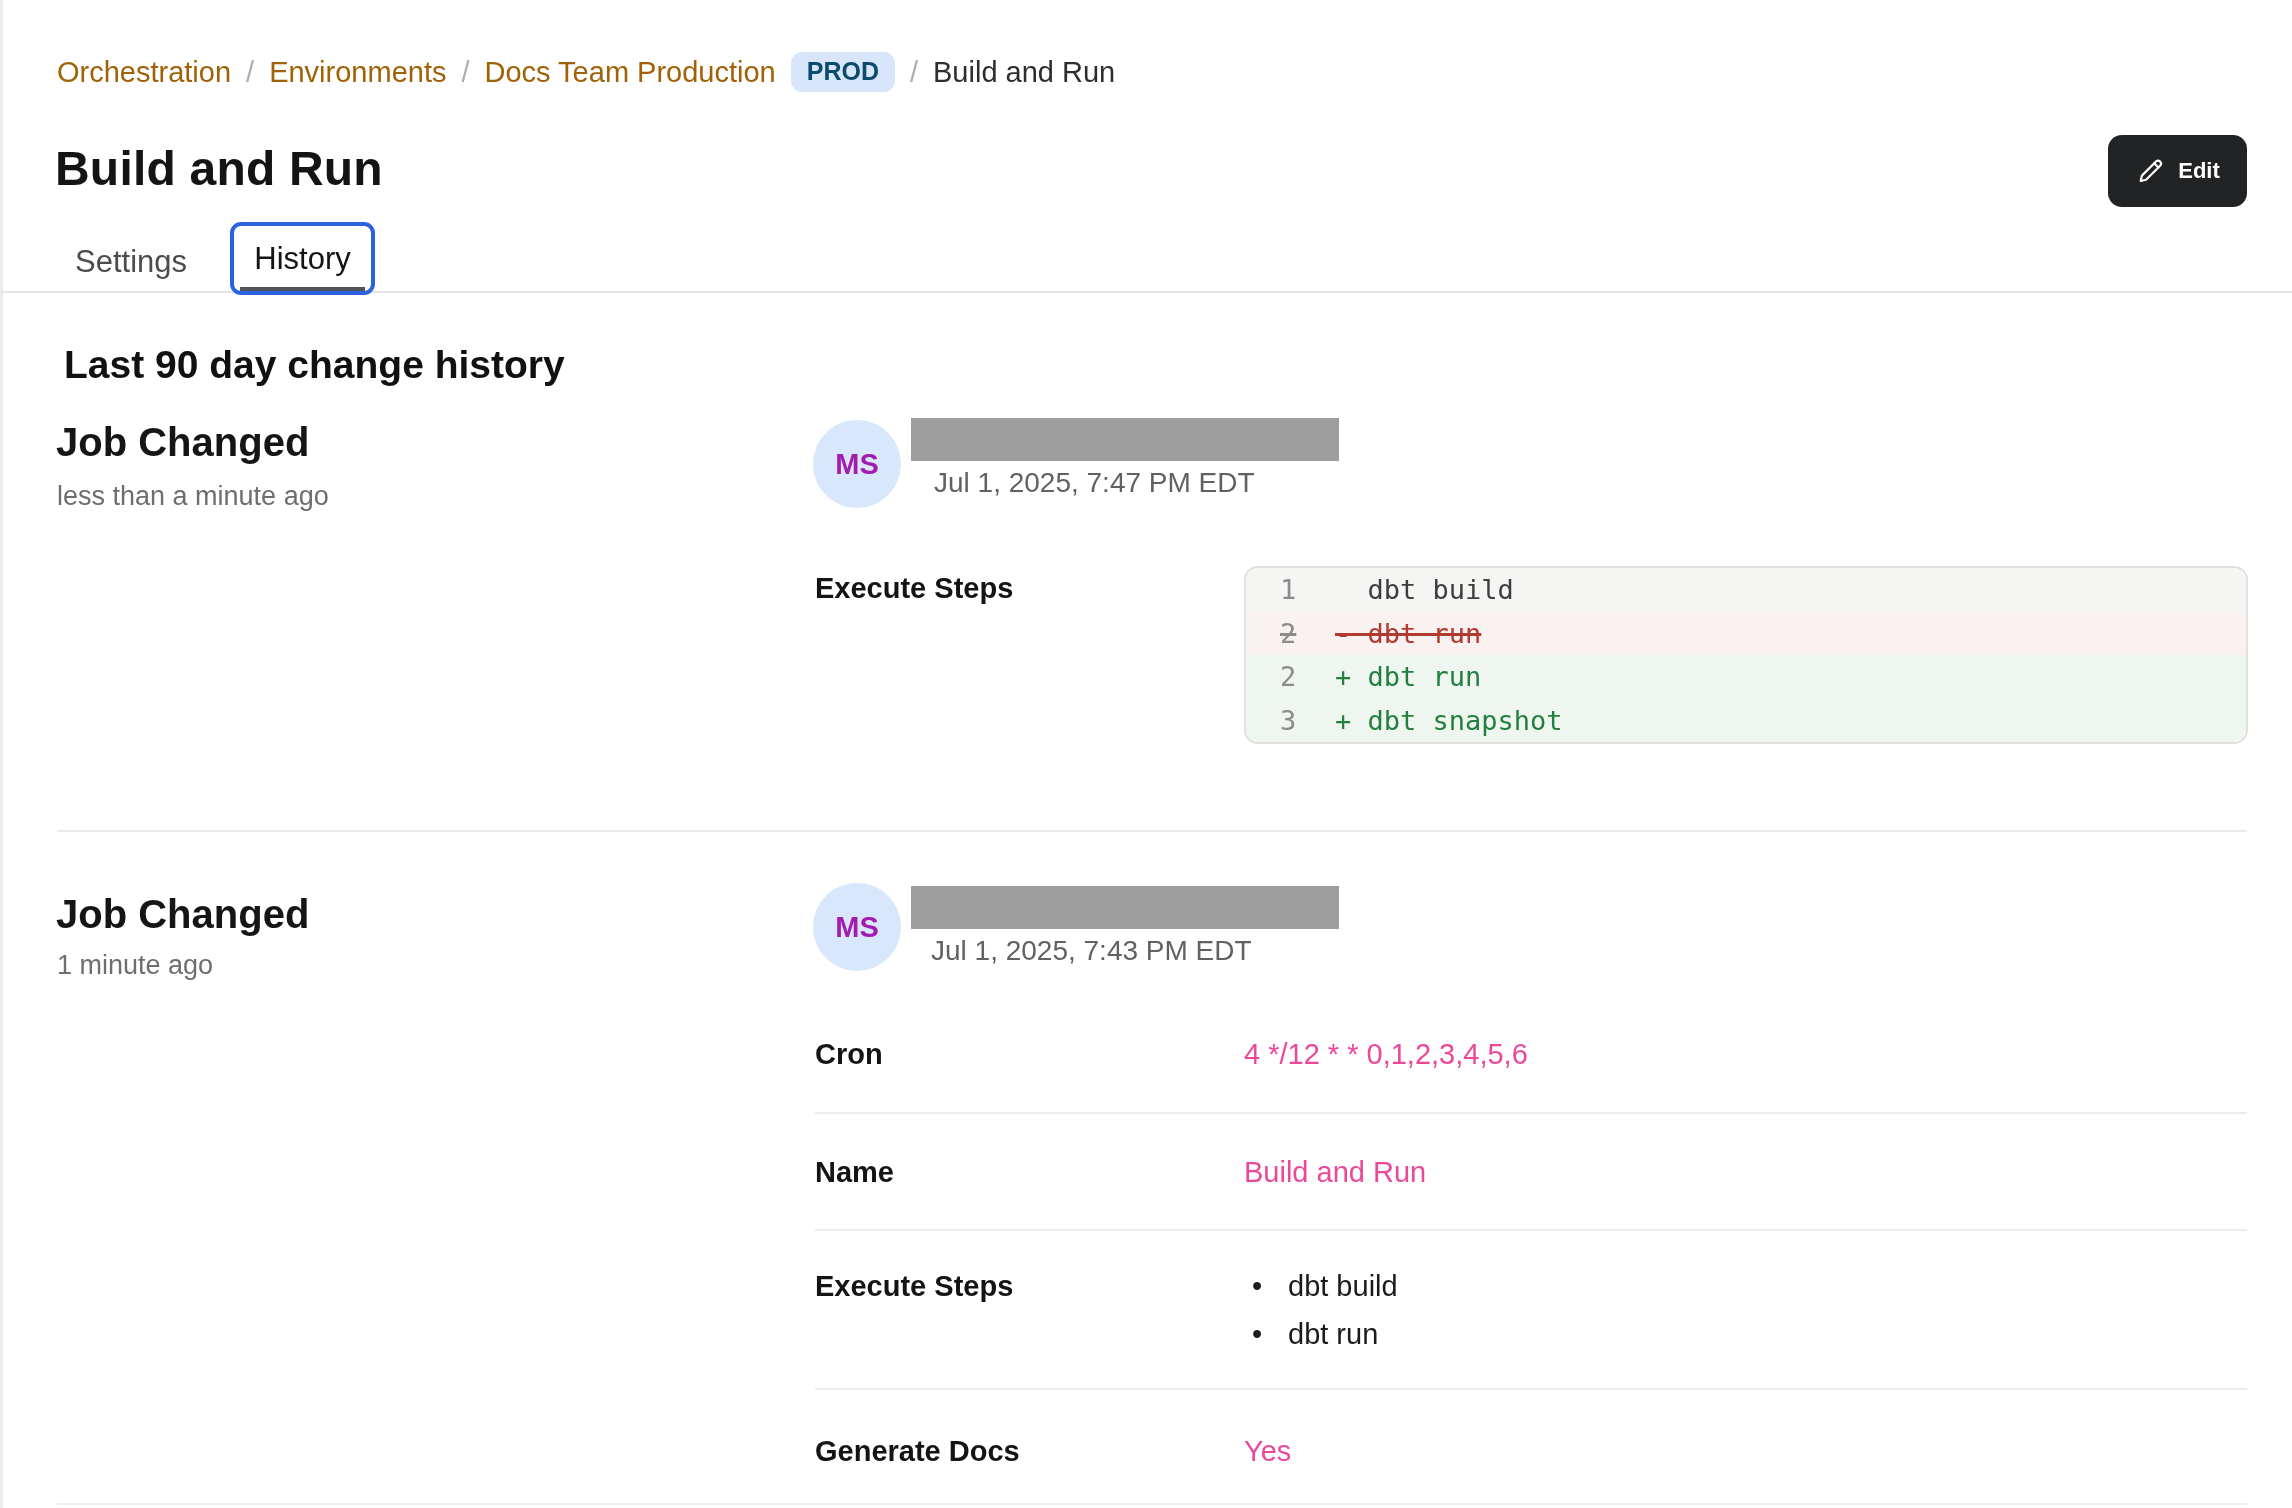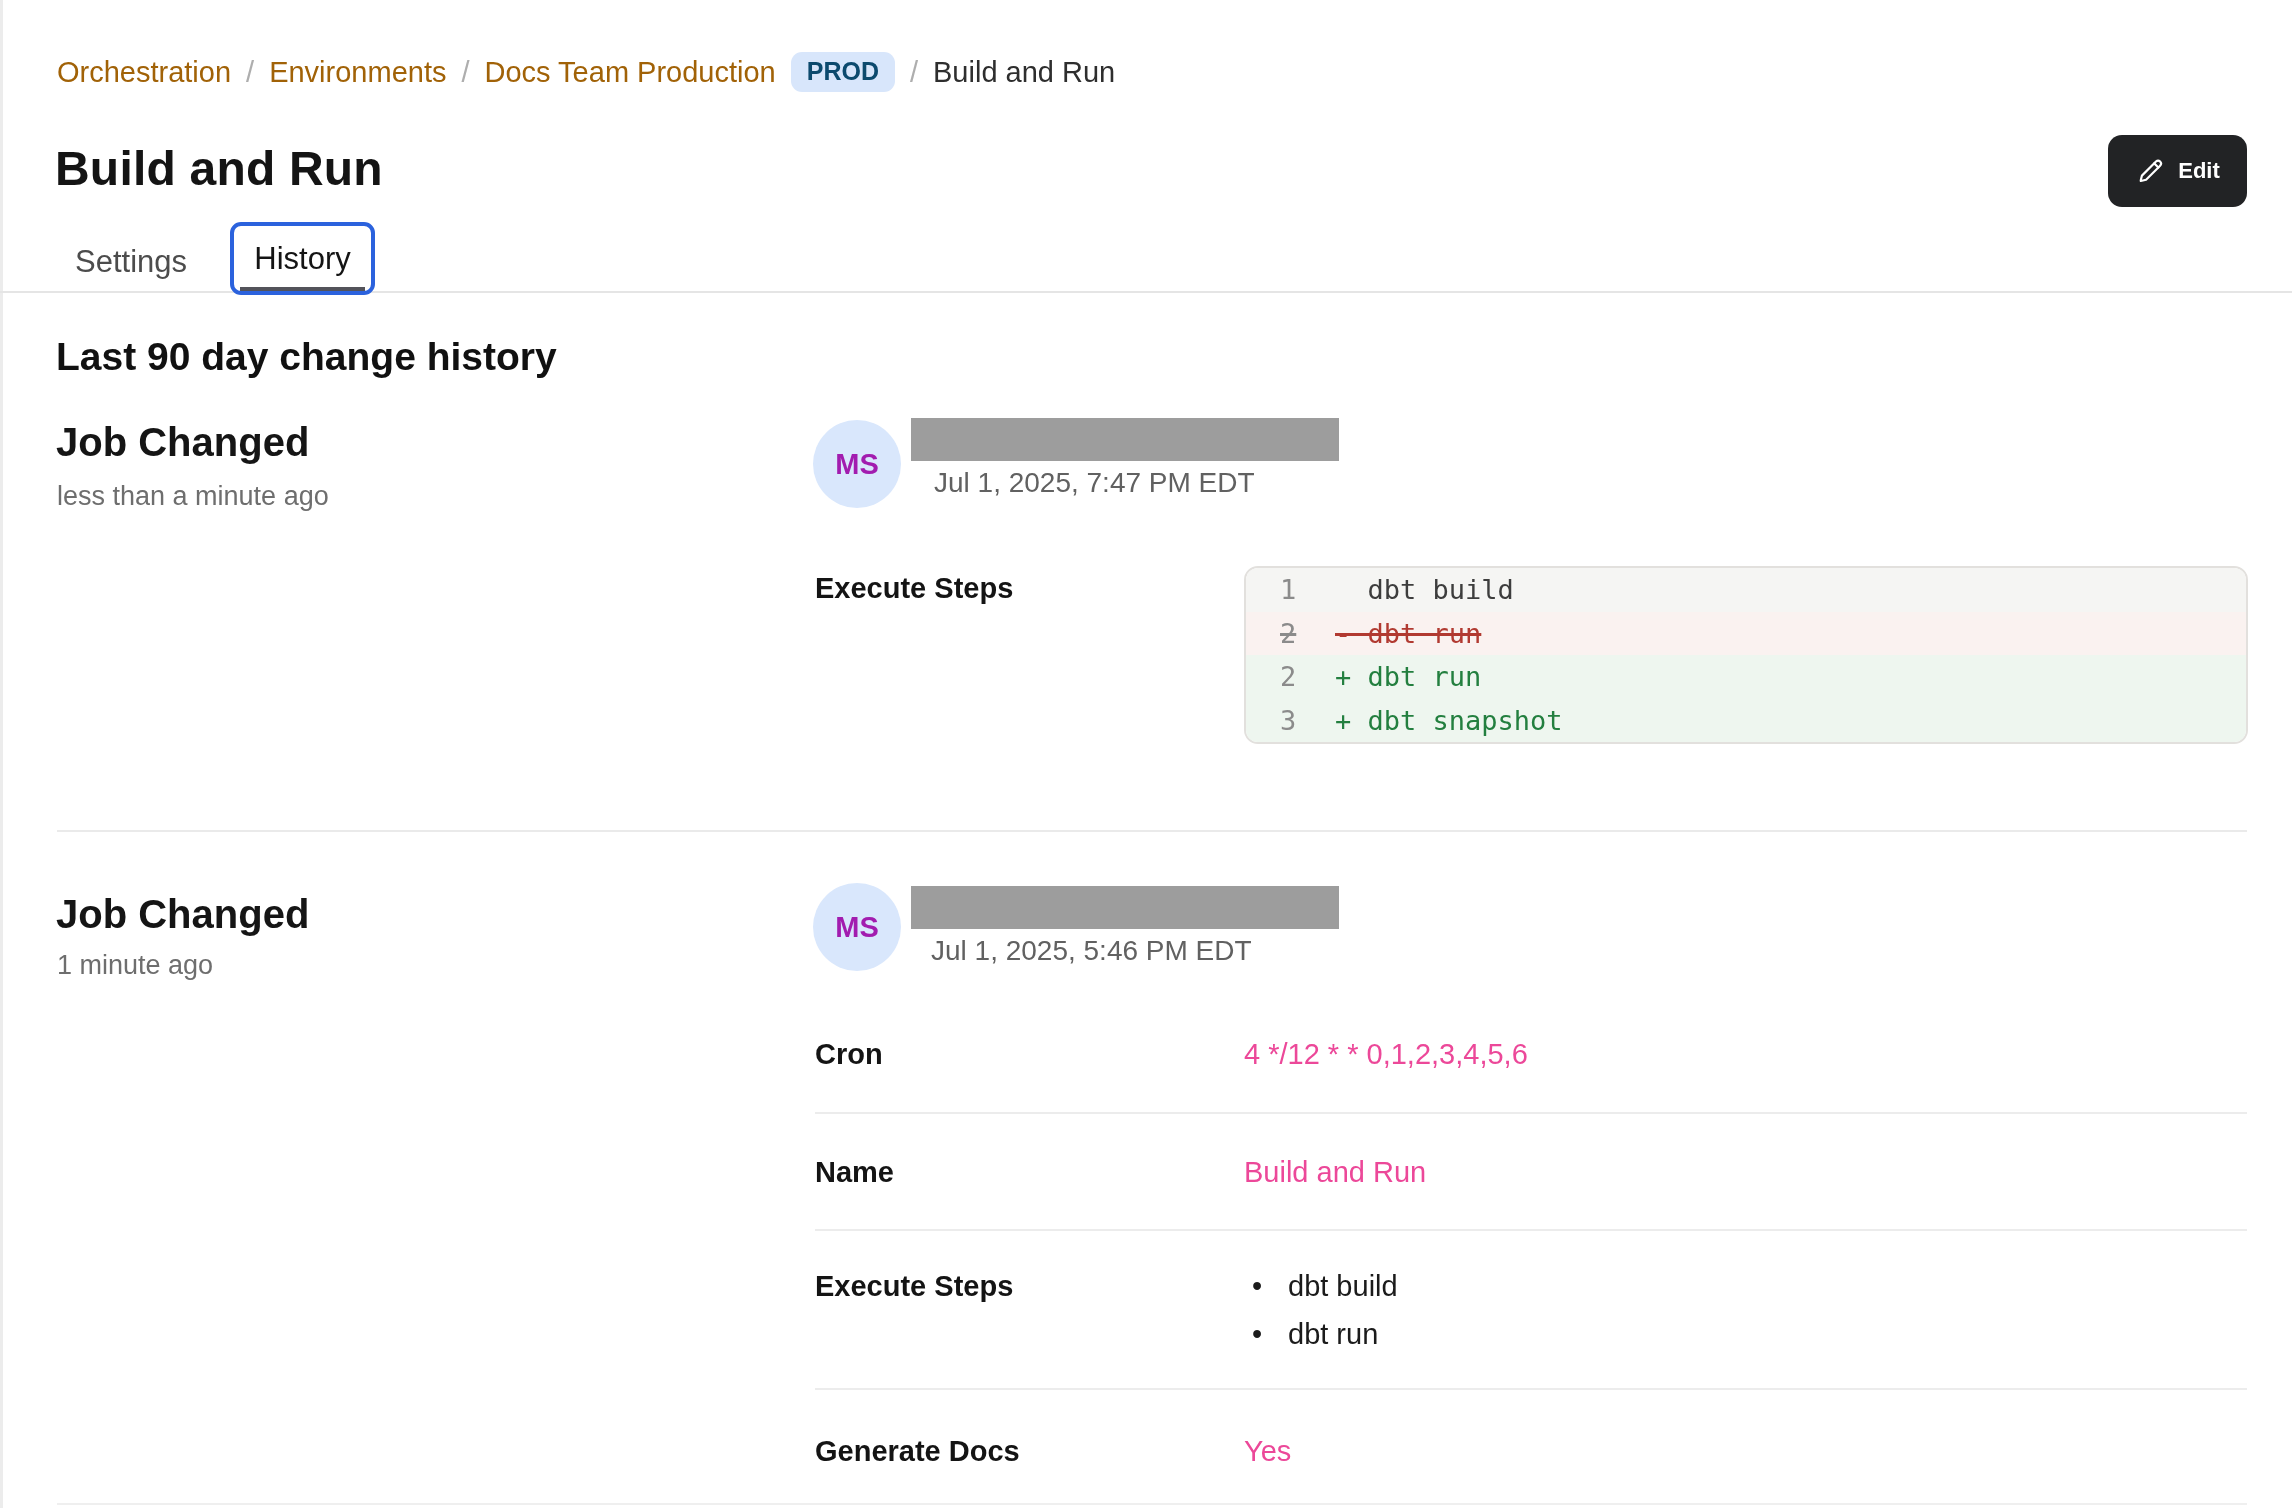--- a/index.html
+++ b/index.html
@@ -122,21 +122,21 @@
     <path d="M15.4 5.9l3.3 3.3"></path>
   </svg>
   <span>Edit</span>
 </div>
 
 <div class="abs tabbar-border"></div>
 <div class="abs tab-history-underline"></div>
 <div class="abs tab-settings">Settings</div>
 <div class="abs tab-history">History</div>
 
-<h2 class="abs section-title" style="margin:0;">Last 90 day change history</h2>
+<h2 class="abs section-title" style="margin:8px;">Last 90 day change history</h2>
 
 <div class="abs event-title e1-event">Job Changed</div>
 <div class="abs time-ago e1-ago">less than a minute ago</div>
 <div class="abs avatar e1-avatar">MS</div>
 <div class="abs redacted-bar e1-bar"></div>
 <div class="abs timestamp e1-time">Jul 1, 2025, 7:47 PM EDT</div>
 <div class="abs field-label e1-label">Execute Steps</div>
 
 <div class="abs diff">
   <div class="diff-row context">
@@ -156,21 +156,21 @@
       <span class="code">+ dbt snapshot</span>
   </div>
 </div>
 
 <div class="abs divider div-entry1"></div>
 
 <div class="abs event-title e2-event">Job Changed</div>
 <div class="abs time-ago e2-ago">1 minute ago</div>
 <div class="abs avatar e2-avatar">MS</div>
 <div class="abs redacted-bar e2-bar"></div>
-<div class="abs timestamp e2-time">Jul 1, 2025, 5:46 PM EDT</div>
+<div class="abs timestamp e2-time">Jul 1, 2025, 7:43 PM EDT</div>
 
 <div class="abs field-label row-cron-label">Cron</div>
 <div class="abs field-value row-cron-value">4 */12 * * 0,1,2,3,4,5,6</div>
 <div class="abs divider div-r1"></div>
 
 <div class="abs field-label row-name-label">Name</div>
 <div class="abs field-value row-name-value">Build and Run</div>
 <div class="abs divider div-r2"></div>
 
 <div class="abs field-label row-steps-label">Execute Steps</div>

